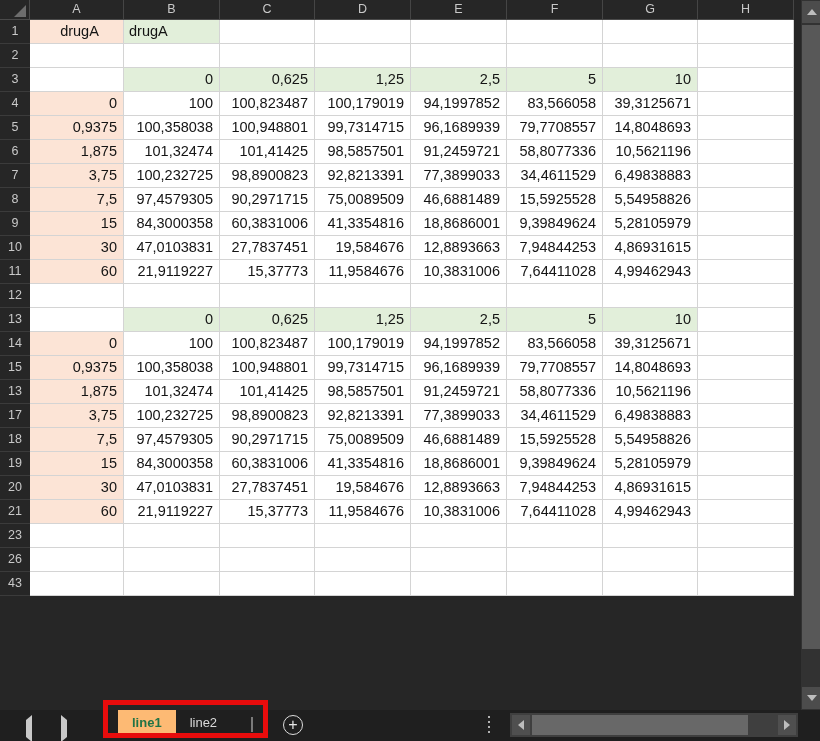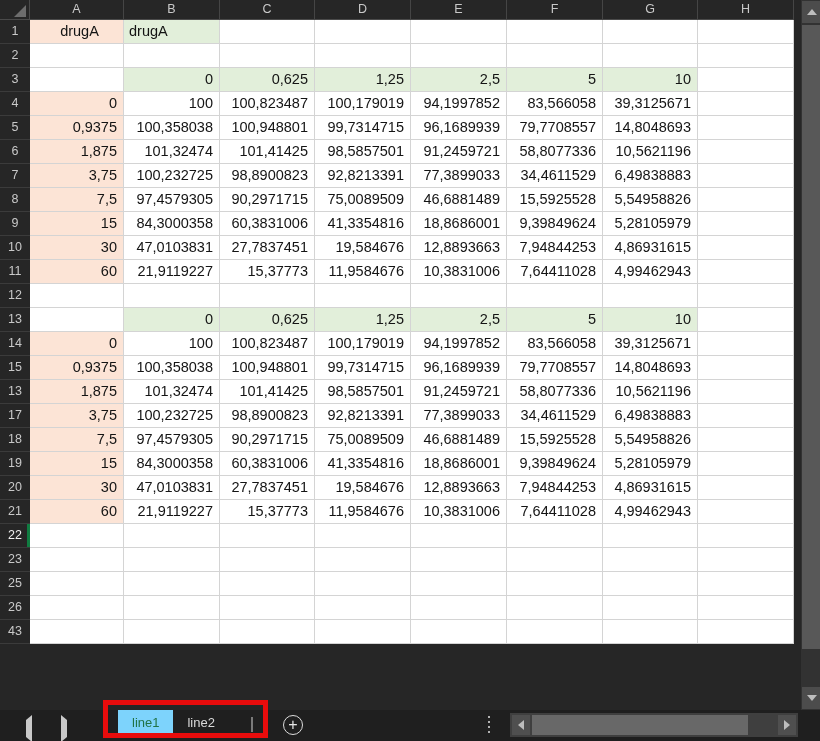--- a/index.html
+++ b/index.html
@@ -55,21 +55,21 @@
   .tri-down { width:0;height:0;border-left:5px solid transparent;border-right:5px solid transparent;border-top:6px solid #bdbdbd; }
   .tri-left { width:0;height:0;border-top:5px solid transparent;border-bottom:5px solid transparent;border-right:6px solid #c9c9c9; }
   .tri-right { width:0;height:0;border-top:5px solid transparent;border-bottom:5px solid transparent;border-left:6px solid #c9c9c9; }
   
   .bottom-bar { position:absolute; left:0; bottom:0; width:820px; height:31px; background:#1f1f1f; }
   .tabnav { position:absolute; top:10px; cursor:pointer; }
   .tabnav-left { left:26px; }
   .tabnav-right { left:61px; }
   .sheet-tabs { position:absolute; left:118px; top:0; height:27px; display:flex; }
   .sheet-tab { height:27px; padding:0 14px; font-size:13px; line-height:26px; color:#dadada; cursor:pointer; }
-  .sheet-tab.active { background:#7dd3fc; font-weight:normal; }
+  .sheet-tab.active { background:#fdba74; font-weight:bold; }
   .tab-sep { position:absolute; left:251px; top:7px; width:2px; height:15px; background:#7a7a7a; }
   .add-sheet {
     position:absolute; left:283px; top:5px; width:20px; height:20px; border-radius:50%;
     border:1px solid #dcdcdc; color:#e6e6e6; font-size:16px; line-height:17px; text-align:center;
     font-weight:400; cursor:pointer;
   }
   .dots-handle { position:absolute; left:488px; top:6px; display:flex; flex-direction:column; gap:3px; cursor:pointer; }
   .dots-handle i { width:2px; height:2px; background:#e3e3e3; border-radius:50%; }
   .hscroll { position:absolute; left:510px; top:3px; width:288px; height:24px; background:#3f3f3f; }
   .hs-btn { position:absolute; top:2px; width:18px; height:20px; background:#4f4f4f; display:flex; align-items:center; justify-content:center; }
@@ -330,43 +330,21 @@
         <div class="cell" style="width: 94px; background: rgb(252, 228, 214);">60</div>
         <div class="cell" style="width: 96px;">21,9119227</div>
         <div class="cell" style="width: 95px;">15,37773</div>
         <div class="cell" style="width: 96px;">11,9584676</div>
         <div class="cell" style="width: 96px;">10,3831006</div>
         <div class="cell" style="width: 96px;">7,64411028</div>
         <div class="cell" style="width: 95px;">4,99462943</div>
         <div class="cell" style="width: 96px;"></div>
       </div>
       <div class="grid-row">
-        <div class="rowhead active-row">22</div>
-        <div class="cell" style="width: 94px;"></div>
-        <div class="cell" style="width: 96px;"></div>
-        <div class="cell" style="width: 95px;"></div>
-        <div class="cell" style="width: 96px;"></div>
-        <div class="cell" style="width: 96px;"></div>
-        <div class="cell" style="width: 96px;"></div>
-        <div class="cell" style="width: 95px;"></div>
-        <div class="cell" style="width: 96px;"></div>
-      </div>
-      <div class="grid-row">
         <div class="rowhead">23</div>
-        <div class="cell" style="width: 94px;"></div>
-        <div class="cell" style="width: 96px;"></div>
-        <div class="cell" style="width: 95px;"></div>
-        <div class="cell" style="width: 96px;"></div>
-        <div class="cell" style="width: 96px;"></div>
-        <div class="cell" style="width: 96px;"></div>
-        <div class="cell" style="width: 95px;"></div>
-        <div class="cell" style="width: 96px;"></div>
-      </div>
-      <div class="grid-row">
-        <div class="rowhead">25</div>
         <div class="cell" style="width: 94px;"></div>
         <div class="cell" style="width: 96px;"></div>
         <div class="cell" style="width: 95px;"></div>
         <div class="cell" style="width: 96px;"></div>
         <div class="cell" style="width: 96px;"></div>
         <div class="cell" style="width: 96px;"></div>
         <div class="cell" style="width: 95px;"></div>
         <div class="cell" style="width: 96px;"></div>
       </div>
       <div class="grid-row">

